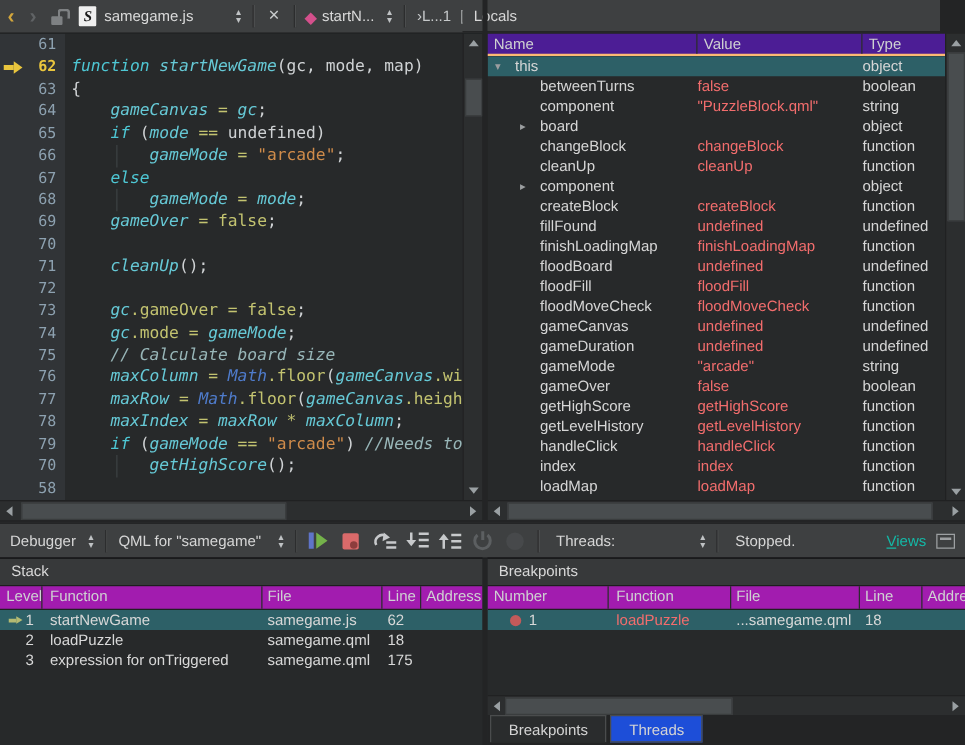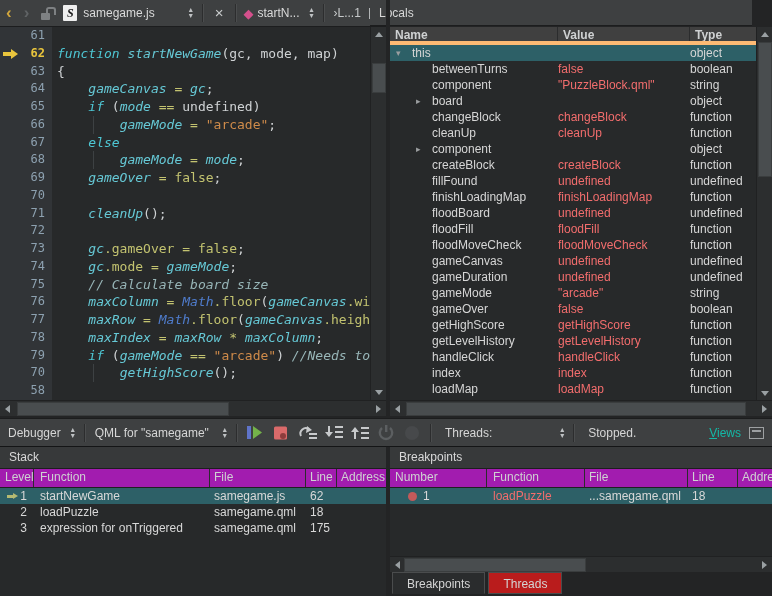--- a/index.html
+++ b/index.html
@@ -51,21 +51,21 @@
   .vscroll{position:absolute;width:16px;background:#2c2e2f;border-left:1px solid #202122;box-sizing:border-box;}
   .hscroll{position:absolute;height:16px;background:#2c2e2f;border-top:1px solid #202122;box-sizing:border-box;}
   .sb-btn{position:absolute;width:15px;height:15px;}
   .tri{position:absolute;width:0;height:0;}
   .tri.up{left:4px;top:5px;border-left:4px solid transparent;border-right:4px solid transparent;border-bottom:5px solid #9aa0a3;}
   .tri.down{left:4px;top:5px;border-left:4px solid transparent;border-right:4px solid transparent;border-top:5px solid #9aa0a3;}
   .tri.left{left:5px;top:4px;border-top:4px solid transparent;border-bottom:4px solid transparent;border-right:5px solid #9aa0a3;}
   .tri.right{left:5px;top:4px;border-top:4px solid transparent;border-bottom:4px solid transparent;border-left:5px solid #9aa0a3;}
   .thumb{position:absolute;background:#494d4f;border:1px solid #3a3d3e;box-sizing:border-box;}
   
-  #locals-header{position:absolute;left:390px;top:27px;width:366px;height:18px;background:#404040;display:flex;box-sizing:border-box;border-bottom:4px solid #fdba74;font-weight:bold;}
+  #locals-header{position:absolute;left:390px;top:27px;width:366px;height:18px;background:#4c1d95;display:flex;box-sizing:border-box;border-bottom:2px solid #fdba74;}
   .hcell{border-right:1px solid #2b2c2d;padding-left:5px;line-height:17px;color:#cfd1d2;box-sizing:border-box;overflow:hidden;white-space:nowrap;}
   #locals-rows{position:absolute;left:390px;top:45px;width:366px;height:355px;background:#27292a;overflow:hidden;}
   .trow{display:flex;height:16px;line-height:16px;color:#d6d6d6;}
   .trow.sel{background:#2d6067;}
   .tname{width:168px;flex:none;overflow:hidden;white-space:nowrap;position:relative;box-sizing:border-box;}
   .tval{width:132px;flex:none;overflow:hidden;white-space:nowrap;color:#f26d6d;}
   .ttype{flex:1;overflow:hidden;white-space:nowrap;}
   .exp{position:absolute;font-size:9px;color:#9b9ea0;top:0;}
   
   #debug-toolbar{position:absolute;left:0;top:418px;width:772px;height:27px;background:#3e4041;
@@ -96,21 +96,21 @@
   .b-line{width:50px;padding-left:4px;}
   .b-addr{flex:1;padding-left:4px;}
   .stack-arrow{position:absolute;left:7px;top:7px;width:6px;height:3px;background:#b4ba72;}
   .stack-arrow::after{content:"";position:absolute;left:6px;top:-2px;border-left:5px solid #b4ba72;
         border-top:3.5px solid transparent;border-bottom:3.5px solid transparent;}
   .bp-dot{position:absolute;left:18px;top:4px;width:9px;height:9px;border-radius:50%;background:#c25a5a;}
   
   #bp-tabbar{position:absolute;left:0;top:125px;width:382px;height:25px;background:#232425;display:flex;align-items:flex-start;padding-left:2px;box-sizing:border-box;}
   .btab{height:22px;line-height:22px;padding:0 14px;border:1px solid #4a4c4d;margin-right:3px;color:#d4d4d4;box-sizing:border-box;}
   .btab.active{background:#2a2c2d;border-bottom-color:#2a2c2d;}
-  .btab.inactive{background:#b91c1c;}
+  .btab.inactive{background:#1d4ed8;}
   
   .vsplit{position:absolute;width:4px;background:#232425;}
 </style>
 </head>
 <body>
 
 <div class="root">
 
   <div id="editor-toolbar" class="tbar">
     <span class="navarr back">‹</span>

